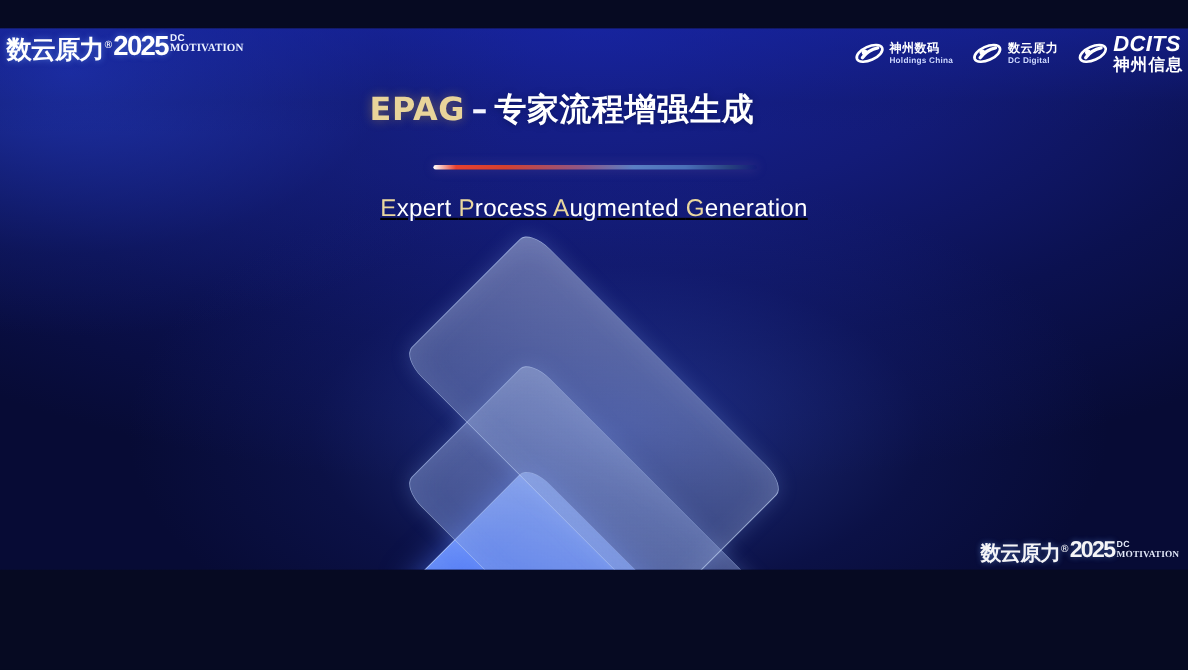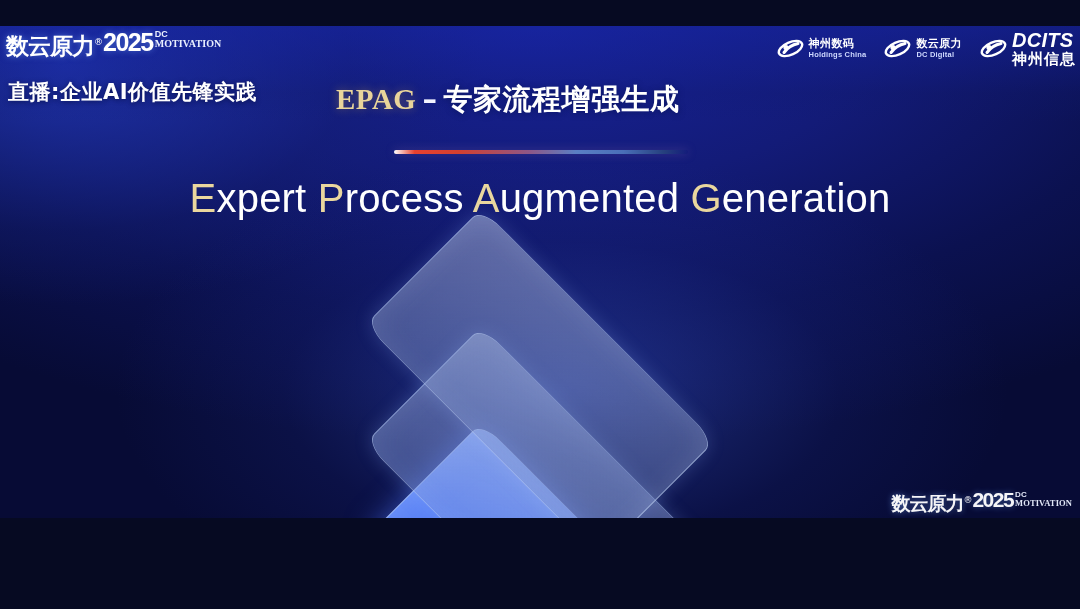--- a/index.html
+++ b/index.html
@@ -64,34 +64,34 @@
   .logo-en{font-family:"Liberation Sans",sans-serif;font-size:7.5px;font-weight:700;color:#cfd9ff;letter-spacing:.2px;margin-top:2px;}
   .logo-big{font-family:"Liberation Sans",sans-serif;font-size:20px;font-weight:700;color:#fff;letter-spacing:.3px;font-style:italic;}
   .logo-sub{font-family:"DejaVu Sans",sans-serif;font-size:15px;font-weight:700;color:#fff;letter-spacing:1px;margin-top:2px;}
 
   
   .title{
     position:absolute;left:336px;top:54px;
     font-family:"DejaVu Sans",sans-serif;
     font-size:29px;font-weight:700;letter-spacing:.5px;white-space:nowrap;
   }
-  .title .epag{color:#e9d49a;text-shadow:0 0 10px rgba(200,160,70,.45);font-family:Liberation Serif, serif;}
+  .title .epag{color:#e9d49a;text-shadow:0 0 10px rgba(200,160,70,.45);}
   .title .dash{color:#f2f3ff;padding:0 6px;}
   .title .cn{color:#ffffff;text-shadow:0 1px 6px rgba(10,20,90,.8);text-align:center;}
 
   .rule{
     position:absolute;left:394px;top:124px;width:294px;height:4px;border-radius:2px;
     background:linear-gradient(90deg,#ffffff 0%,#e8412f 7%,#d4402f 22%,#8e5787 46%,#5a7fc4 62%,#4a6fb8 78%,#253f7d 92%,rgba(20,30,90,0) 100%);
     box-shadow:0 0 10px rgba(120,90,160,.45);
   }
 
   .subtitle{
     position:absolute;left:0;right:0;top:150px;text-align:center;
     font-family:"Liberation Sans",sans-serif;
-    font-size:40px;font-weight:400;letter-spacing:.2px;white-space:nowrap;
+    font-size:22px;font-weight:400;letter-spacing:.2px;white-space:nowrap;text-decoration:underline;
   }
   .subtitle .cap{color:#ead79e;}
   .subtitle .w{color:#ffffff;}
 
   
   .stack{position:absolute;left:285px;top:228px;width:510px;height:340px;}
   .layer{
     position:absolute;left:50%;
     width:330px;height:330px;
     margin-left:-165px;
@@ -149,21 +149,20 @@
 
   <div class="brand-tl">
     <span class="brand-cn"><span>数云原力</span><span class="brand-reg">®</span></span>
     <span class="brand-year">2025</span>
     <span class="brand-dc">
       <span class="l1">DC</span>
       <span class="l2">MOTIVATION</span>
     </span>
   </div>
 
-  <div class="subhead">直播:企业AI价值先锋实践</div>
 
   <div class="logos">
 
     <div class="logo">
       <span class="swoosh">
         <svg width="27" height="21" viewBox="0 0 27 21" aria-hidden="true">
           <ellipse cx="13.5" cy="10.5" rx="12.5" ry="6.2" transform="rotate(-24 13.5 10.5)" fill="none" stroke="#ffffff" stroke-width="2.4"></ellipse>
           <path d="M7 14.5 C11 9 16 6.5 21 5.5" fill="none" stroke="#ffffff" stroke-width="3" stroke-linecap="round"></path>
           <circle cx="9" cy="9.5" r="2.6" fill="#ffffff"></circle>
         </svg>

